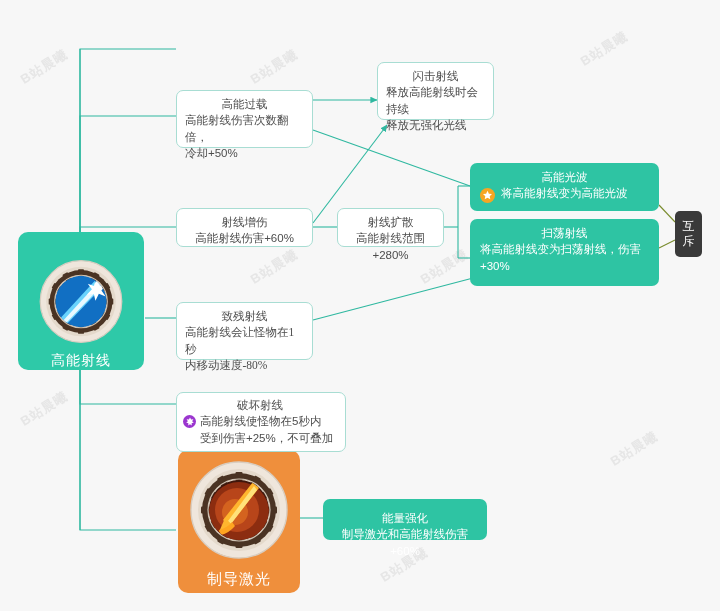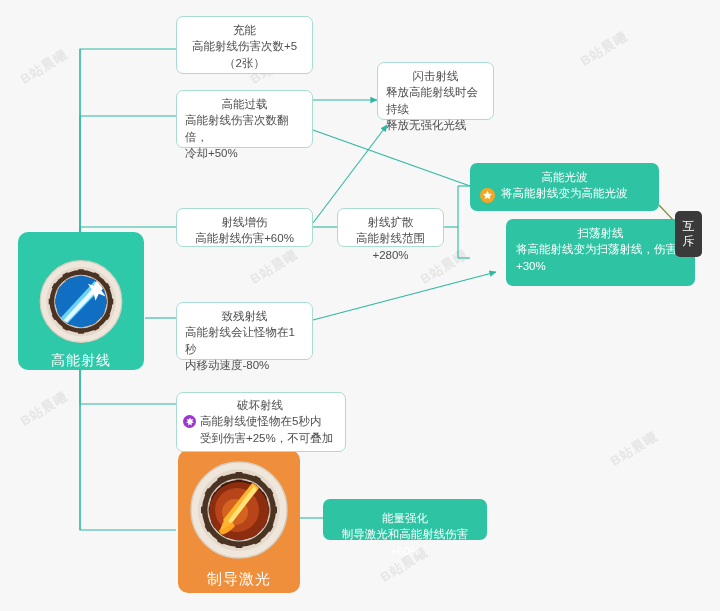--- a/index.html
+++ b/index.html
@@ -313,25 +313,20 @@
           <path d="M36 58 l-6 14 14 -6 z" fill="#ffb62e"></path>
           <path d="M66 24 l6 -6 2 9 -8 -2 z" fill="#ffd05a"></path>
           <path d="M30 70 q8 -2 13 -8 l3 4 q-6 7 -14 9 z" fill="#ffa520"></path>
         </g>
         <circle cx="50" cy="50" r="31" fill="none" stroke="#cfc2b2" stroke-width="1.2"></circle>
       </svg>
     </div>
     <div class="skill-label" style="margin-top:10px; font-size:15px;">制导激光</div>
   </div>
 
-  <div class="card center" style="left:176px; top:16px; width:137px; height:58px;">
-    <div class="title">充能</div>
-    <div class="desc" style="white-space:pre-line;">高能射线伤害次数+5
-（2张）</div>
-  </div>
 
   <div class="card" style="left:176px; top:90px; width:137px; height:58px;">
     <div class="title">高能过载</div>
     <div class="desc" style="white-space:pre-line;">高能射线伤害次数翻倍，
 冷却+50%</div>
   </div>
 
   <div class="card" style="left:377px; top:62px; width:117px; height:58px;">
     <div class="title">闪击射线</div>
     <div class="desc" style="white-space:pre-line;">释放高能射线时会持续
@@ -343,21 +338,21 @@
     <div class="desc">高能射线伤害+60%</div>
   </div>
 
   <div class="card center" style="left:337px; top:208px; width:107px; height:39px;">
     <div class="title">射线扩散</div>
     <div class="desc">高能射线范围+280%</div>
   </div>
 
   <div class="card" style="left:176px; top:302px; width:137px; height:58px;">
     <div class="title">致残射线</div>
-    <div class="desc" style="white-space:pre-line;">高能射线会让怪物在1秒
+    <div class="desc" style="white-space:pre-line;font-family:Liberation Serif, serif;">高能射线会让怪物在1秒
 内移动速度-80%</div>
   </div>
 
   <div class="card with-badge" style="left:176px; top:378px; width:170px; height:60px; padding:4px 8px 5px 6px;margin-top:14px;">
     <div class="title">破坏射线</div>
     <div class="body">
       <div class="badge-col">
         <span class="flower-badge">
           <svg width="10" height="10" viewBox="0 0 10 10">
             <path d="M5 0.6 L6.1 2.6 L8.4 2.2 L7.1 4.2 L8.8 5.6 L6.6 6.3 L6.8 8.6 L5 7.3 L3.2 8.6 L3.4 6.3 L1.2 5.6 L2.9 4.2 L1.6 2.2 L3.9 2.6 z" fill="#ffffff"></path>
@@ -378,21 +373,21 @@
             <path d="M5.5 0.8 L6.9 3.7 L10 4.1 L7.7 6.2 L8.3 9.3 L5.5 7.8 L2.7 9.3 L3.3 6.2 L1 4.1 L4.1 3.7 z" fill="#ffffff"></path>
           </svg>
         </span>
       </div>
       <div class="txt">
         <div class="desc">将高能射线变为高能光波</div>
       </div>
     </div>
   </div>
 
-  <div class="tcard" style="left:470px; top:219px; width:189px; height:67px;margin-left:36px;">
+  <div class="tcard" style="left:470px; top:219px; width:189px; height:67px;">
     <div class="title">扫荡射线</div>
     <div class="desc" style="white-space:pre-line;">将高能射线变为扫荡射线，伤害
 +30%</div>
   </div>
 
   <div class="tcard center-desc" style="left:323px; top:499px; width:164px; height:41px; padding-top:11px;">
     <div class="title">能量强化</div>
     <div class="desc">制导激光和高能射线伤害+60%</div>
   </div>
 

